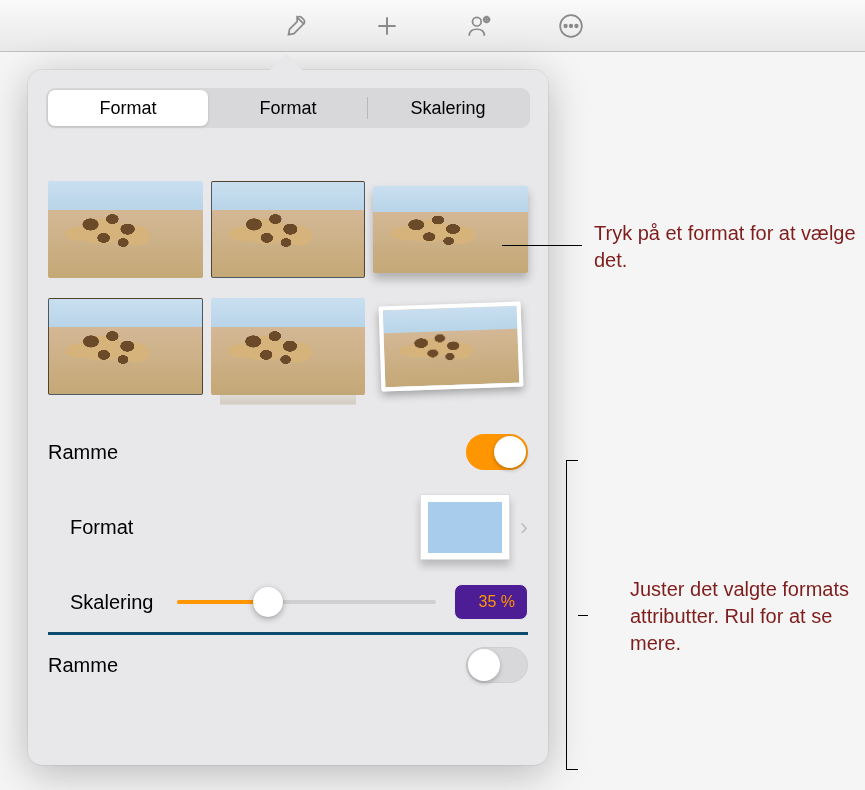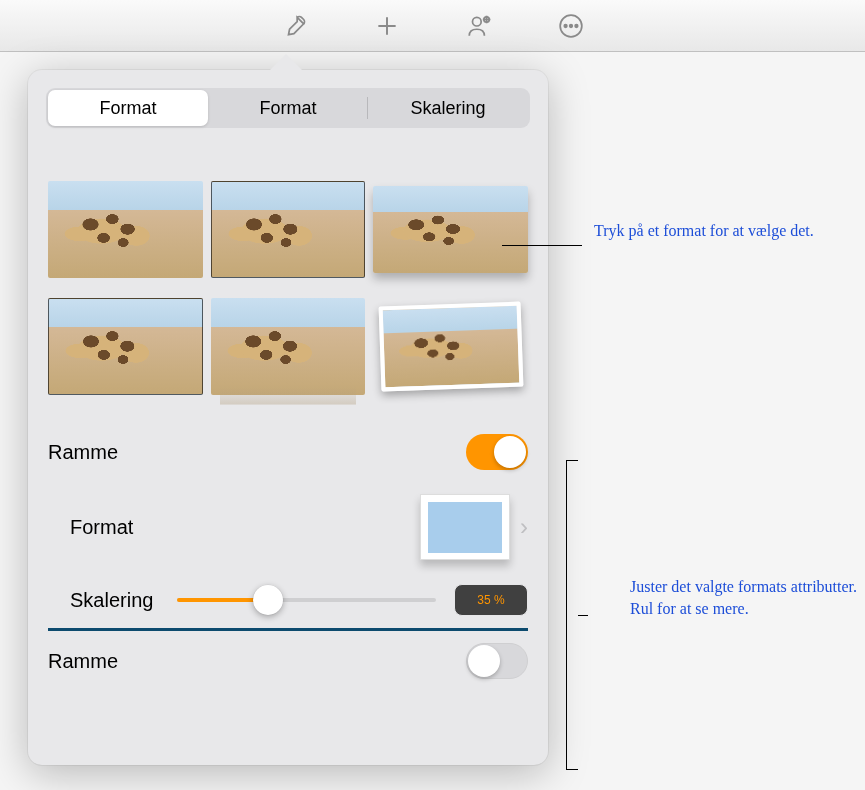--- a/index.html
+++ b/index.html
@@ -265,35 +265,34 @@
       position: absolute;
       top: 50%;
       transform: translate(-50%, -50%);
       width: 30px;
       height: 30px;
       background: #fff;
       border-radius: 50%;
       box-shadow: 0 2px 6px rgba(0,0,0,0.3), 0 0 0 0.5px rgba(0,0,0,0.05);
     }
     .slider-value {
-      background: #404040;
+      background: #4c1d95;
       border-radius: 8px;
       padding: 8px 12px;
-      font-size: 12px;
+      font-size: 16px;
       color: #ff9500;
       min-width: 74px;
-      text-align: center;
+      text-align: right;
       border: 1px solid #e6e6e8;
     }
     .callout {
       position: absolute;
-      font-size: 16px;
-      color: #1d4ed8;
+      font-size: 20px;
+      color: #7f1d1d;
       line-height: 1.35;
-      font-family: Liberation Serif, serif;
     }
     .callout-line {
       position: absolute;
       background: #000;
       height: 1px;
     }
     .callout-bracket {
       position: absolute;
       width: 12px;
       border-left: 1px solid #000;

